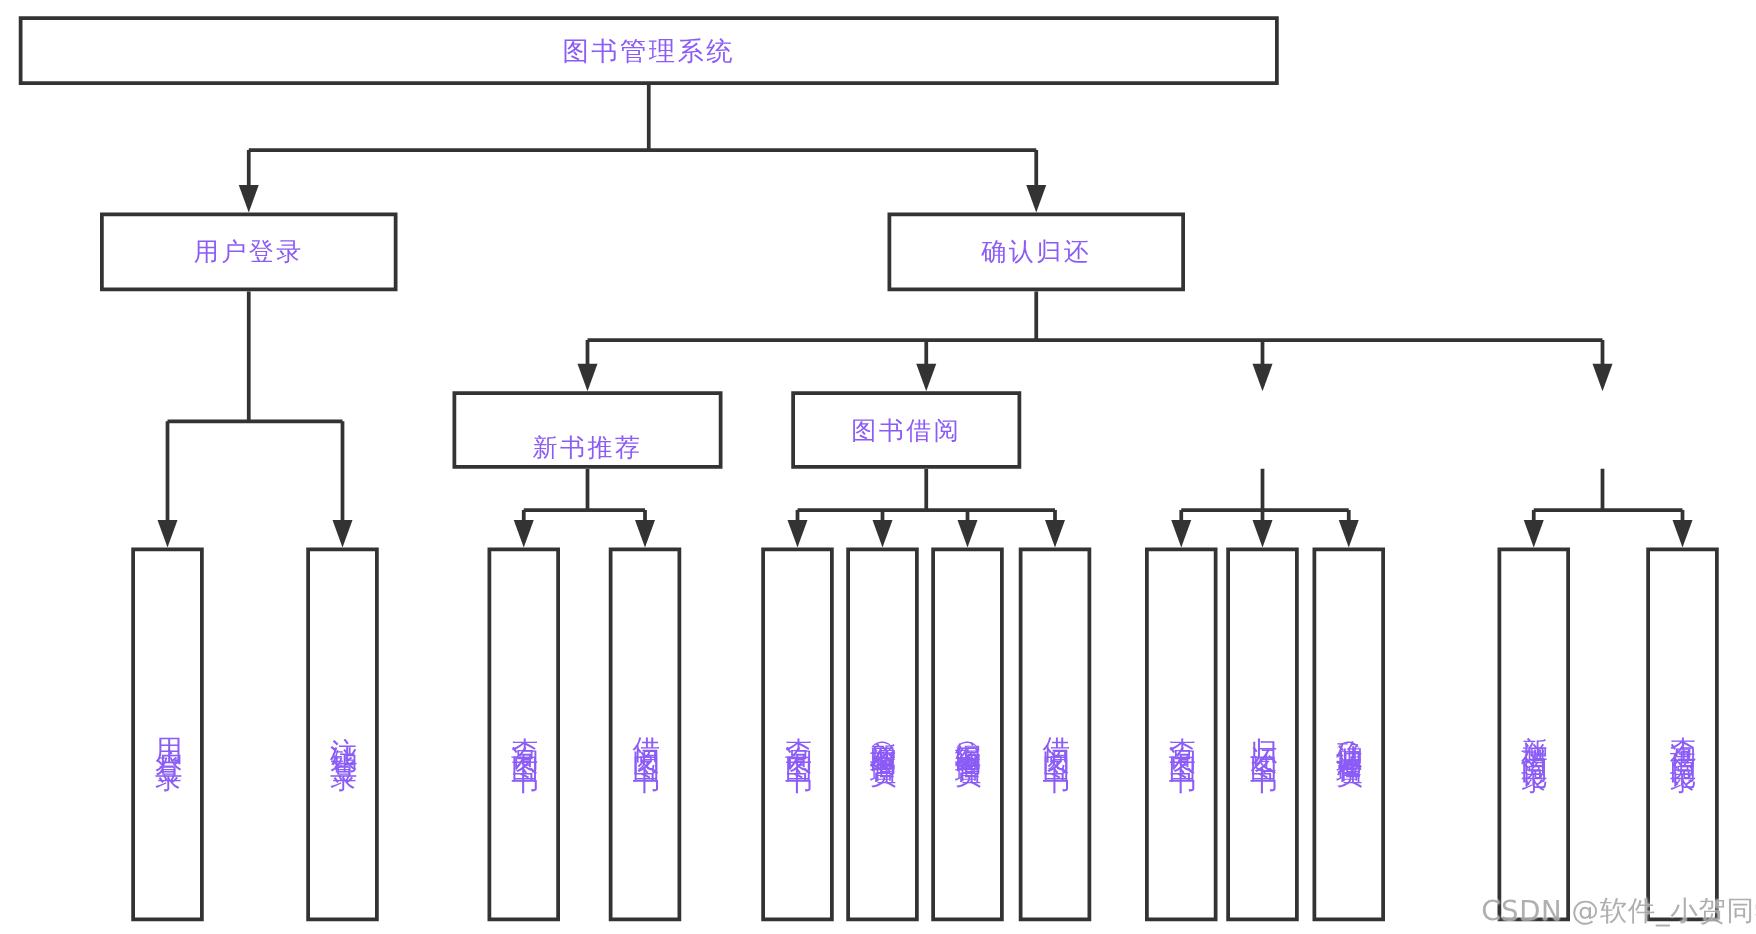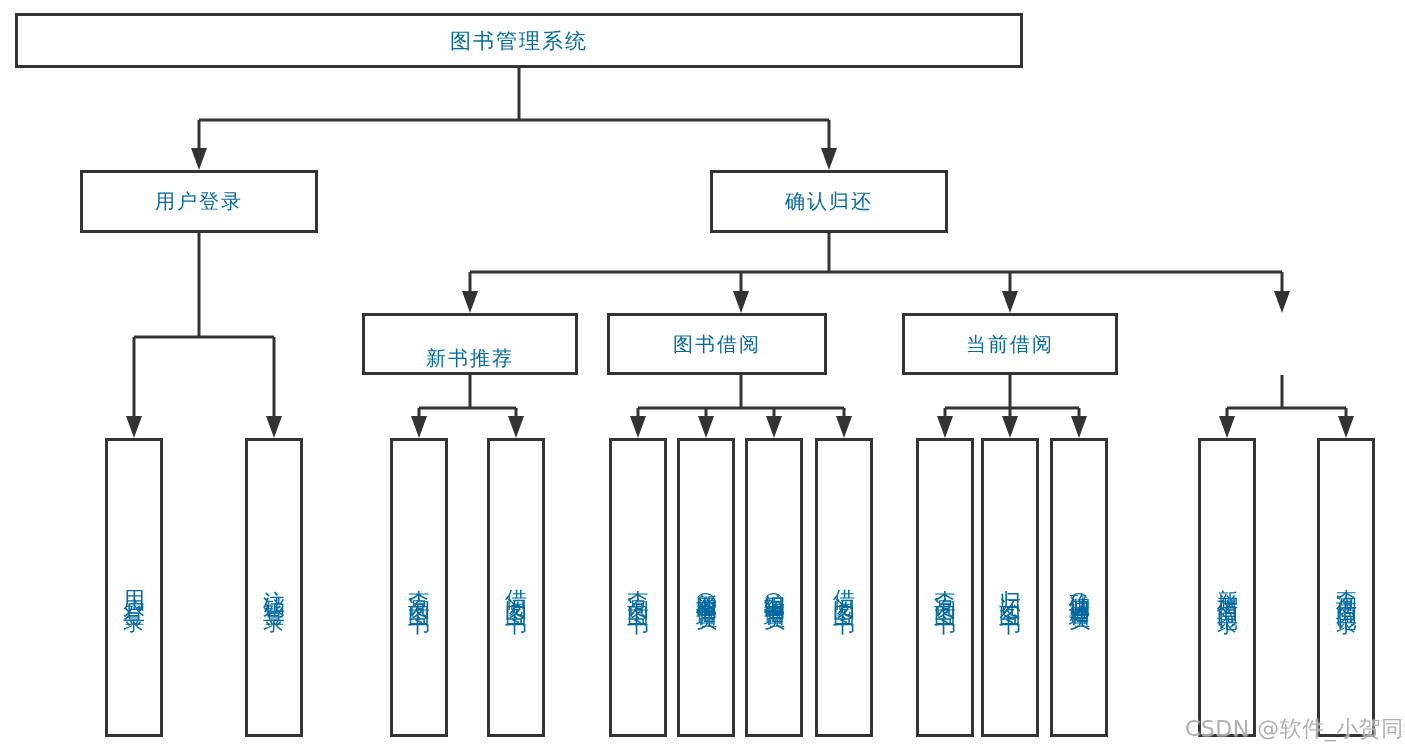--- a/index.html
+++ b/index.html
@@ -6,21 +6,21 @@
   .canvas {
     position:relative; width:1405px; height:747px; background:#ffffff;
     font-family:"DejaVu Sans","Liberation Sans",sans-serif;
     overflow:hidden;
   }
   .connectors { position:absolute; left:0; top:0; width:1405px; height:747px; pointer-events:none; }
   .connectors path { stroke:#333333; stroke-width:3; fill:none; }
   .connectors path.arrowhead { fill:#333333; stroke:none; }
   .node {
     position:absolute; box-sizing:border-box; background:#ffffff;
-    border:3px solid #333333; color:#0369a1;
+    border:3px solid #333333; color:#8b5cf6;
     display:flex; align-items:center; justify-content:center;
   }
   .h-node { font-size:20px; letter-spacing:2px; white-space:nowrap; }
   .root-node { font-size:21px; }
   .v-node .vtext {
     writing-mode:vertical-rl; text-orientation:mixed;
     font-size:22px; line-height:1.1; letter-spacing:0.35em;
   }
   .v-node .vtext.long { letter-spacing:0.12em; font-size:21px; }
   .v-node .vtext.mid  { letter-spacing:0.25em; font-size:21px; }
@@ -111,25 +111,22 @@
   <div class="node h-node" style="left:80px; top:170px; width:238px; height:63px;">
     <span>用户登录</span>
   </div>
   <div class="node h-node" style="left:710px; top:170px; width:238px; height:63px;">
     <span>确认归还</span>
   </div>
 
   <div class="node h-node" style="left:362px; top:313px; width:216px; height:62px;align-items:flex-end;">
     <span>新书推荐</span>
   </div>
-  <div class="node h-node" style="left:607px; top:313px; width:220px; height:62px;justify-content:center;">
+  <div class="node h-node" style="left:633px; top:313px; width:184px; height:62px;justify-content:center;">
     <span>图书借阅</span>
-  </div>
-  <div class="node h-node" style="left:902px; top:313px; width:216px; height:62px;">
-    <span>当前借阅</span>
   </div>
 
   <div class="node v-node" style="left:105px; top:438px; width:58px; height:299px;">
     <span class="vtext">用户登录</span>
   </div>
   <div class="node v-node" style="left:245px; top:438px; width:58px; height:299px;">
     <span class="vtext">注销登录</span>
   </div>
 
   <div class="node v-node" style="left:390px; top:438px; width:58px; height:299px;">

